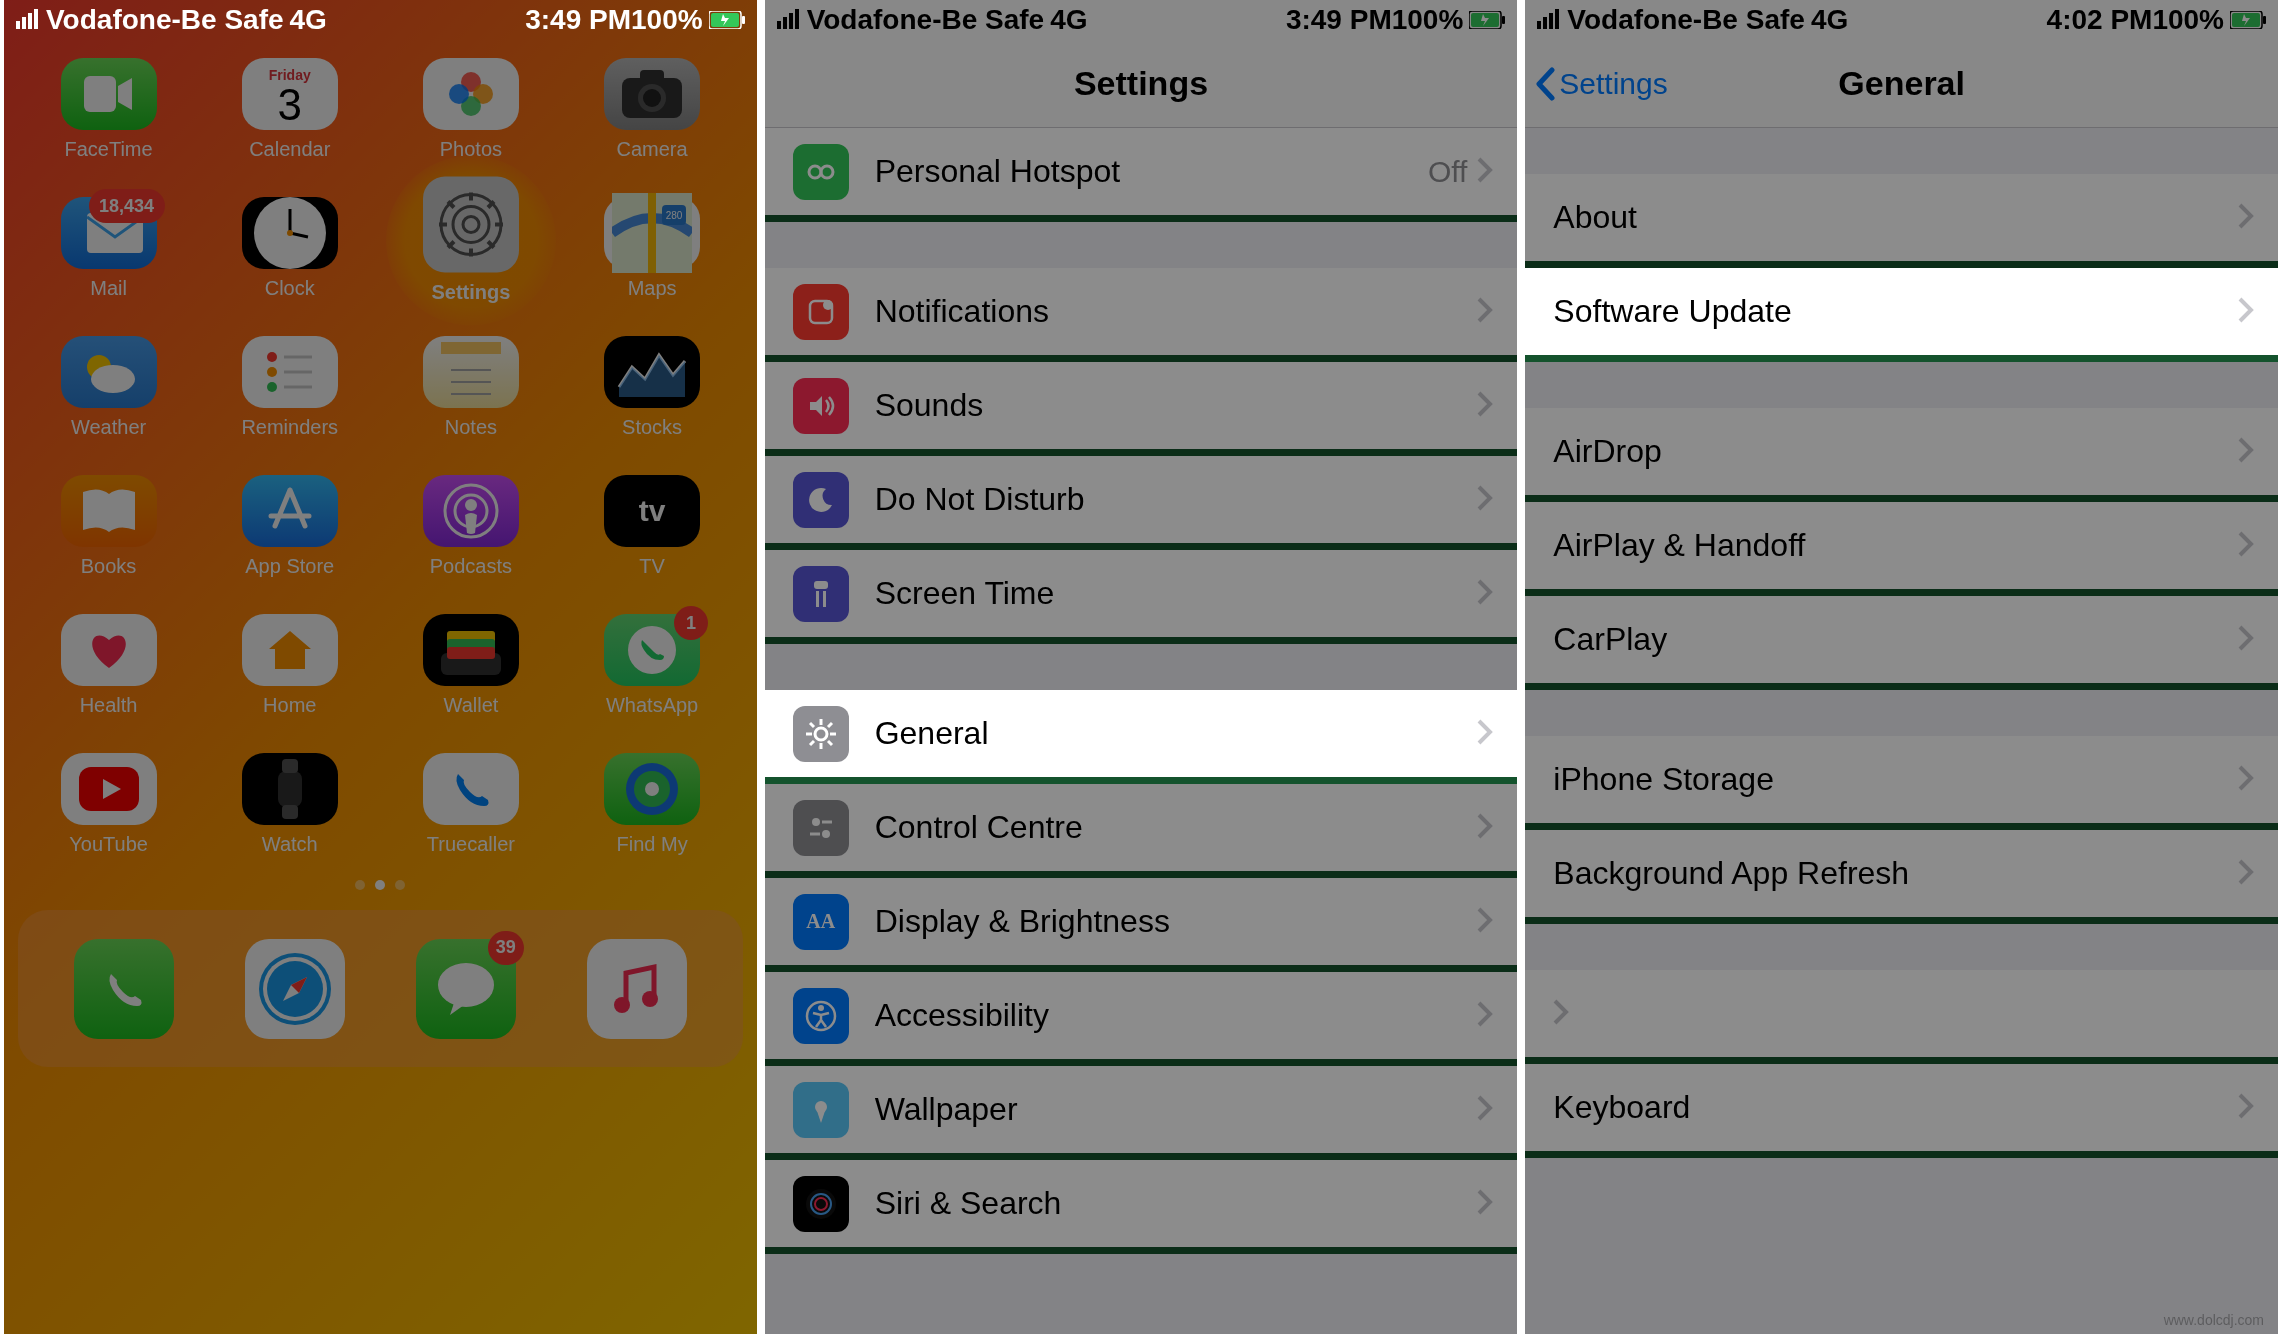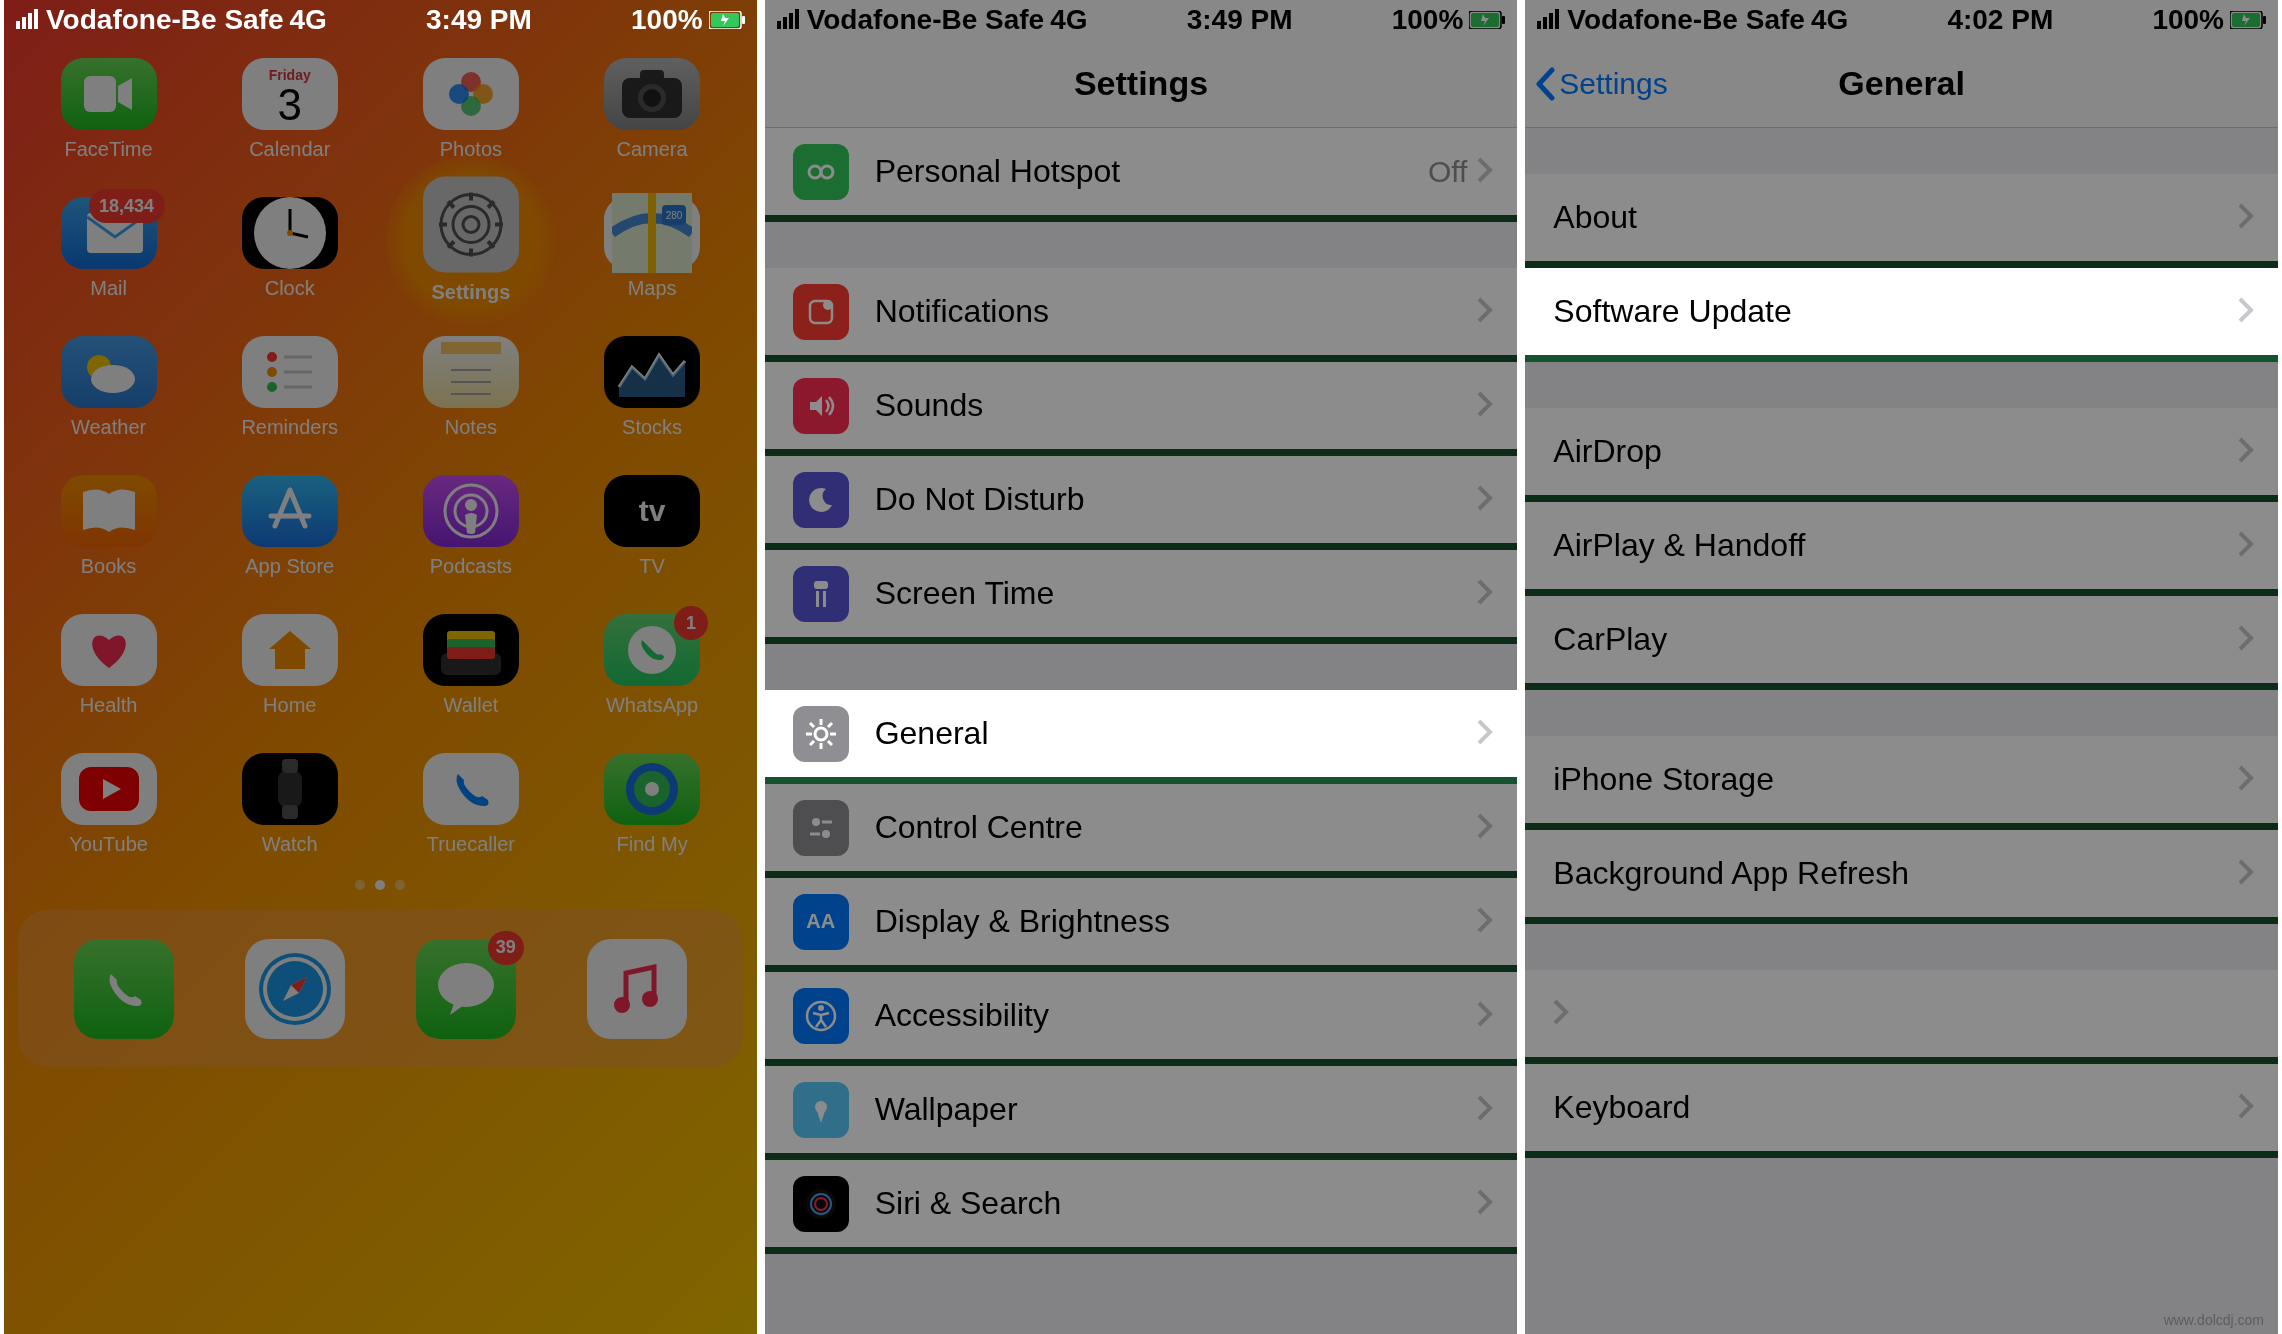--- a/index.html
+++ b/index.html
@@ -6,21 +6,21 @@
   body { font-family: -apple-system, "Helvetica Neue", Arial, sans-serif; background: #fff; }
   .container { display: flex; width: 2282px; height: 1334px; }
   .phone { position: relative; flex: 1; margin: 0 4px; overflow: hidden; }
   
   
   .phone-1 { background: linear-gradient(135deg, #ff3b30 0%, #ff9500 50%, #ffcc00 100%); }
   .dim-overlay { position: absolute; inset: 0; background: rgba(0,0,0,0.5); pointer-events: none; z-index: 5; }
   .status-bar { display: flex; align-items: center; height: 40px; padding: 0 12px; font-size: 28px; font-weight: 600; color: #fff; position: relative; z-index: 6; }
   .status-bar.dark { color: #000; }
   .sb-left { display: flex; align-items: center; gap: 6px; }
-  .sb-center { flex: 1; text-align: center; }
+  .sb-center { flex: 1; text-align: right; }
   .sb-right { display: flex; align-items: center; gap: 6px; }
   
   .app-grid { display: grid; grid-template-columns: repeat(4, 1fr); gap: 36px 20px; padding: 18px 24px 10px; position: relative; z-index: 2; }
   .app { display: flex; flex-direction: column; align-items: center; cursor: pointer; position: relative; }
   .app-icon { width: 96px; height: 72px; border-radius: 22px; display: flex; align-items: center; justify-content: center; position: relative; }
   .app-label { color: #fff; font-size: 20px; margin-top: 8px; }
   .badge { position: absolute; top: -8px; right: -8px; min-width: 34px; height: 34px; border-radius: 17px; background: #ff3b30; color: #fff; font-size: 18px; font-weight: 700; display: flex; align-items: center; justify-content: center; padding: 0 8px; }
   .badge.lg { min-width: 76px; }
   
   .highlight-ring { position: absolute; width: 170px; height: 170px; border-radius: 50%; background: radial-gradient(circle, rgba(255,149,0,1) 0%, rgba(255,149,0,0.9) 55%, rgba(255,149,0,0) 75%); top: 50%; left: 50%; transform: translate(-50%, -55%); z-index: 10; display: flex; align-items: center; justify-content: center; flex-direction: column; }
@@ -551,21 +551,21 @@
               <line x1="4" y1="21" x2="14" y2="21" stroke="#fff" stroke-width="3"></line>
             </svg>
           </div>
       <span class="row-label">Control Centre</span>
       <span class="chevron"><svg width="16" height="26" viewBox="0 0 16 26">
               <path d="M2 2 L13 13 L2 24" stroke="#c7c7cc" stroke-width="4" fill="none"></path>
             </svg></span>
     </div>
     <div class="row">
       <div class="row-icon ri-display">
-            <span style="color:#fff;font-size:20px;font-weight:700;">AA</span>
+            <span style="color:#fff;font-size:20px;font-weight:700;font-family:Liberation Serif, serif;">AA</span>
           </div>
       <span class="row-label">Display &amp; Brightness</span>
       <span class="chevron"><svg width="16" height="26" viewBox="0 0 16 26">
               <path d="M2 2 L13 13 L2 24" stroke="#c7c7cc" stroke-width="4" fill="none"></path>
             </svg></span>
     </div>
     <div class="row">
       <div class="row-icon ri-accessibility">
             <svg width="32" height="32" viewBox="0 0 32 32">
               <circle cx="16" cy="16" r="14" fill="none" stroke="#fff" stroke-width="2.5"></circle>

